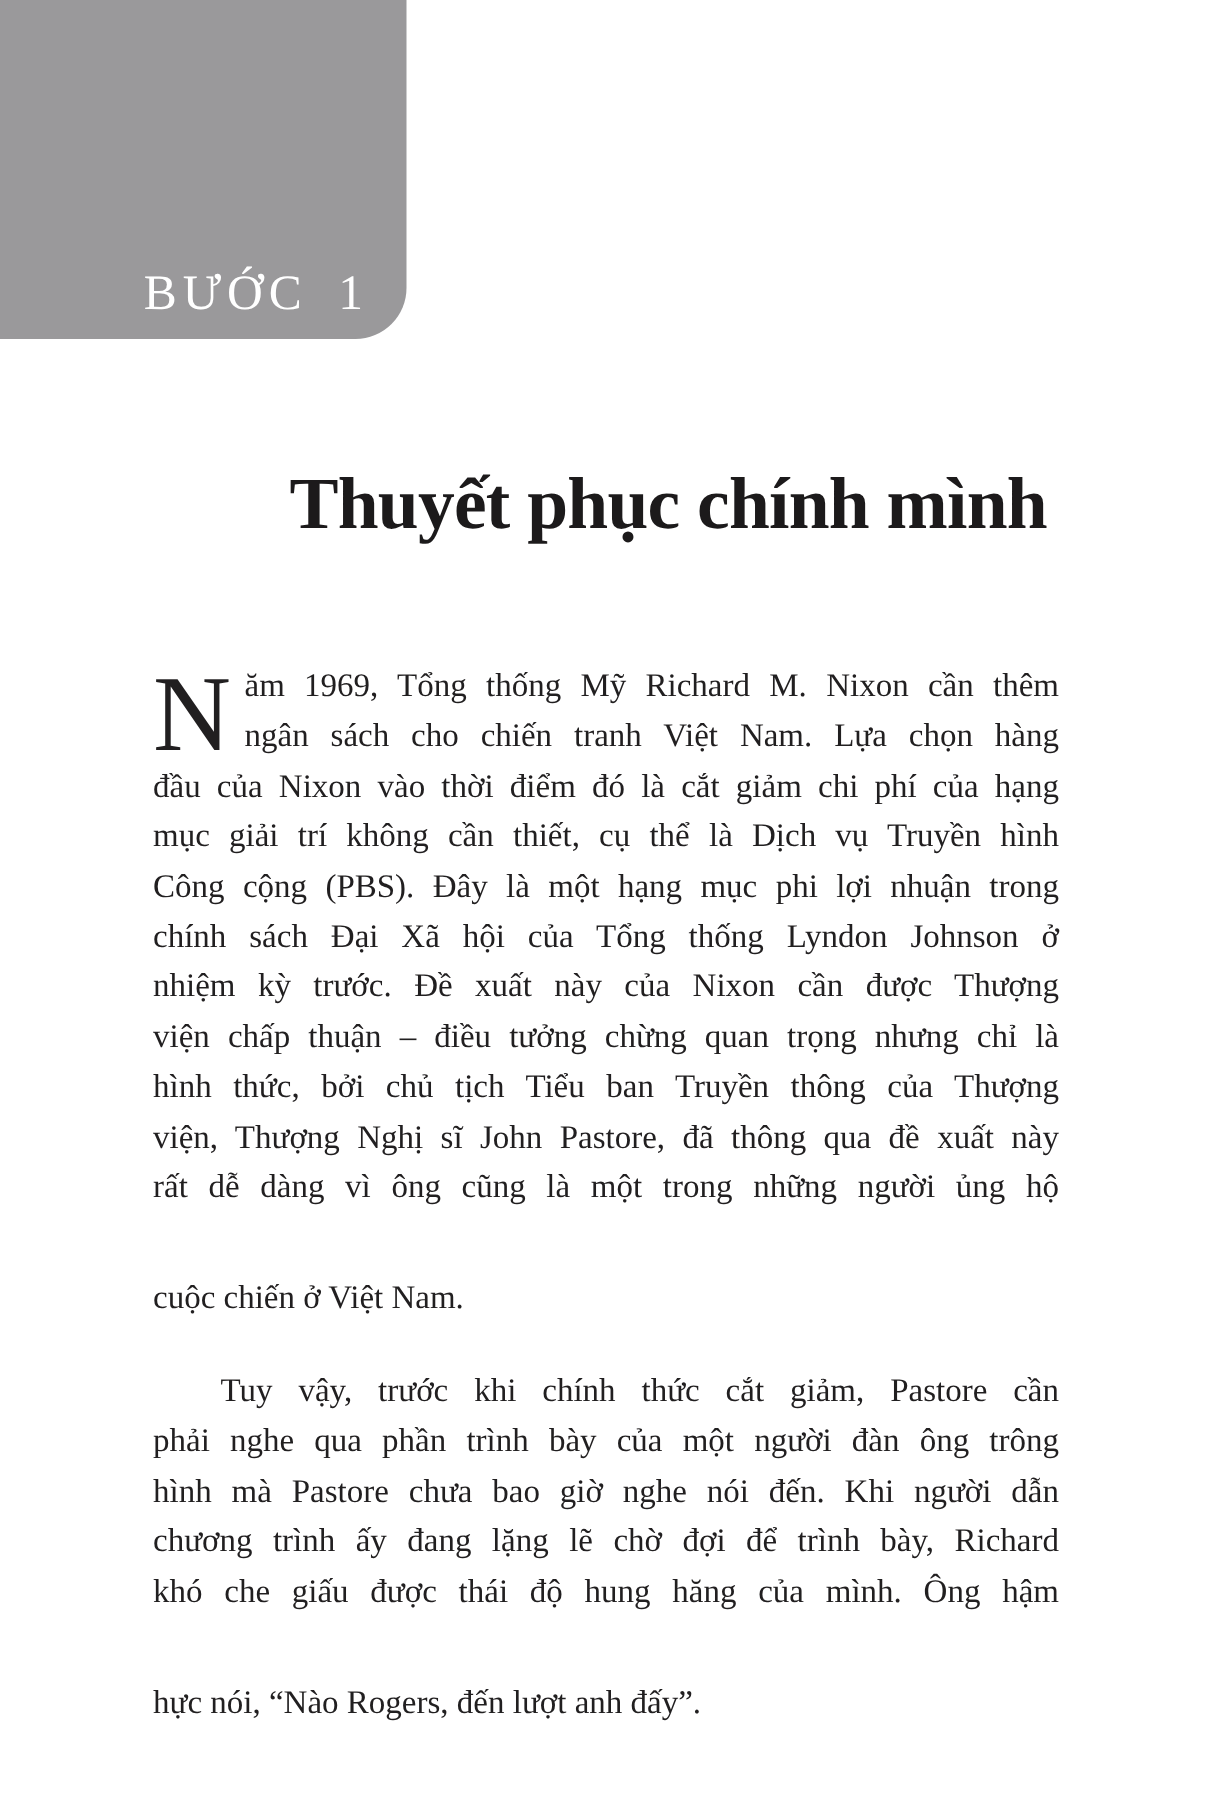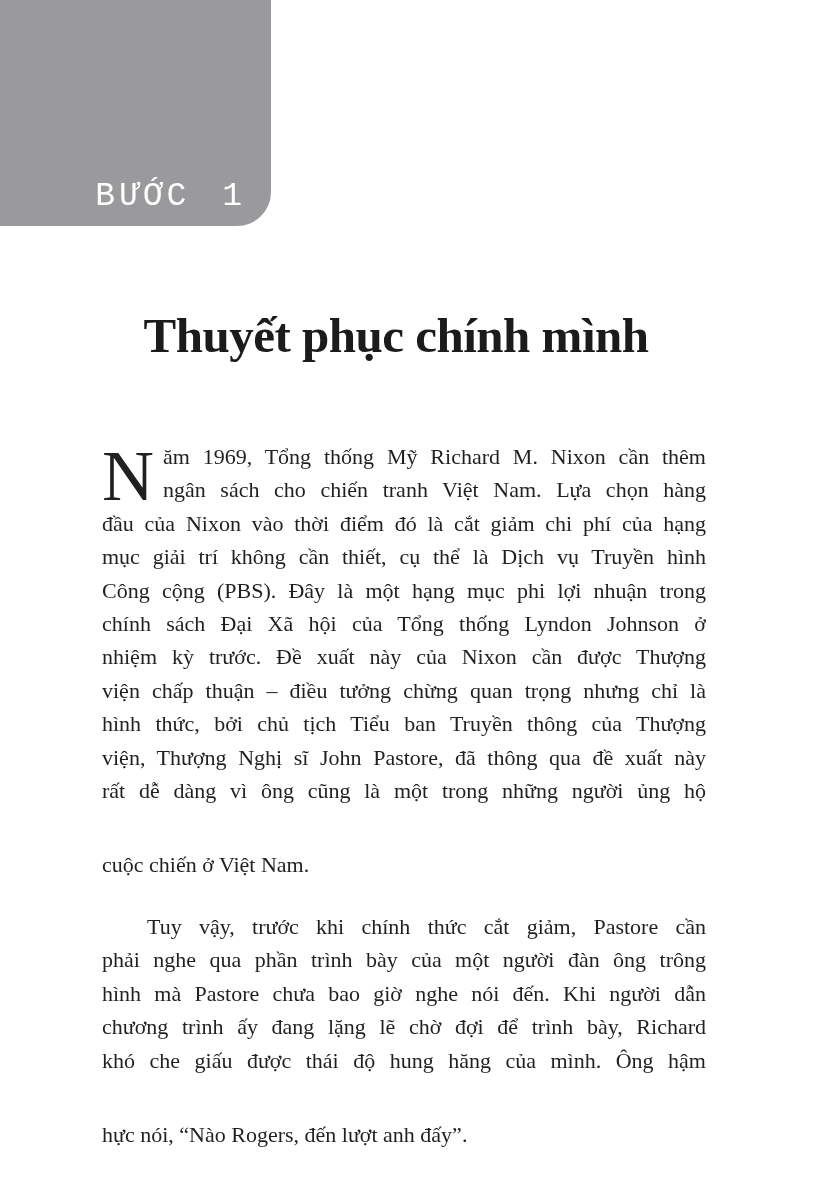--- a/index.html
+++ b/index.html
@@ -25,35 +25,35 @@
     width: 271px;
     height: 226px;
     background: #9a999b;
     border-radius: 0 0 34px 0;
   }
   .step-label {
     position: absolute;
     right: 25px;
     bottom: 13px;
     color: #ffffff;
-    font-family: Liberation Mono, monospace;
+    font-family: Liberation Serif, serif;
     font-size: 33px;
     line-height: 1;
     letter-spacing: 4px;
     word-spacing: 8px;
     white-space: nowrap;
   }
 
   
   .chapter-title {
     position: absolute;
     left: 94px;
     top: 272px;
     width: 604px;
-    text-align: center;
+    text-align: right;
     font-size: 49px;
     font-weight: 600;
     line-height: 62px;
     letter-spacing: -0.5px;
     color: #1c1a1b;
     white-space: nowrap;
   }
 
   
   .body-text {

